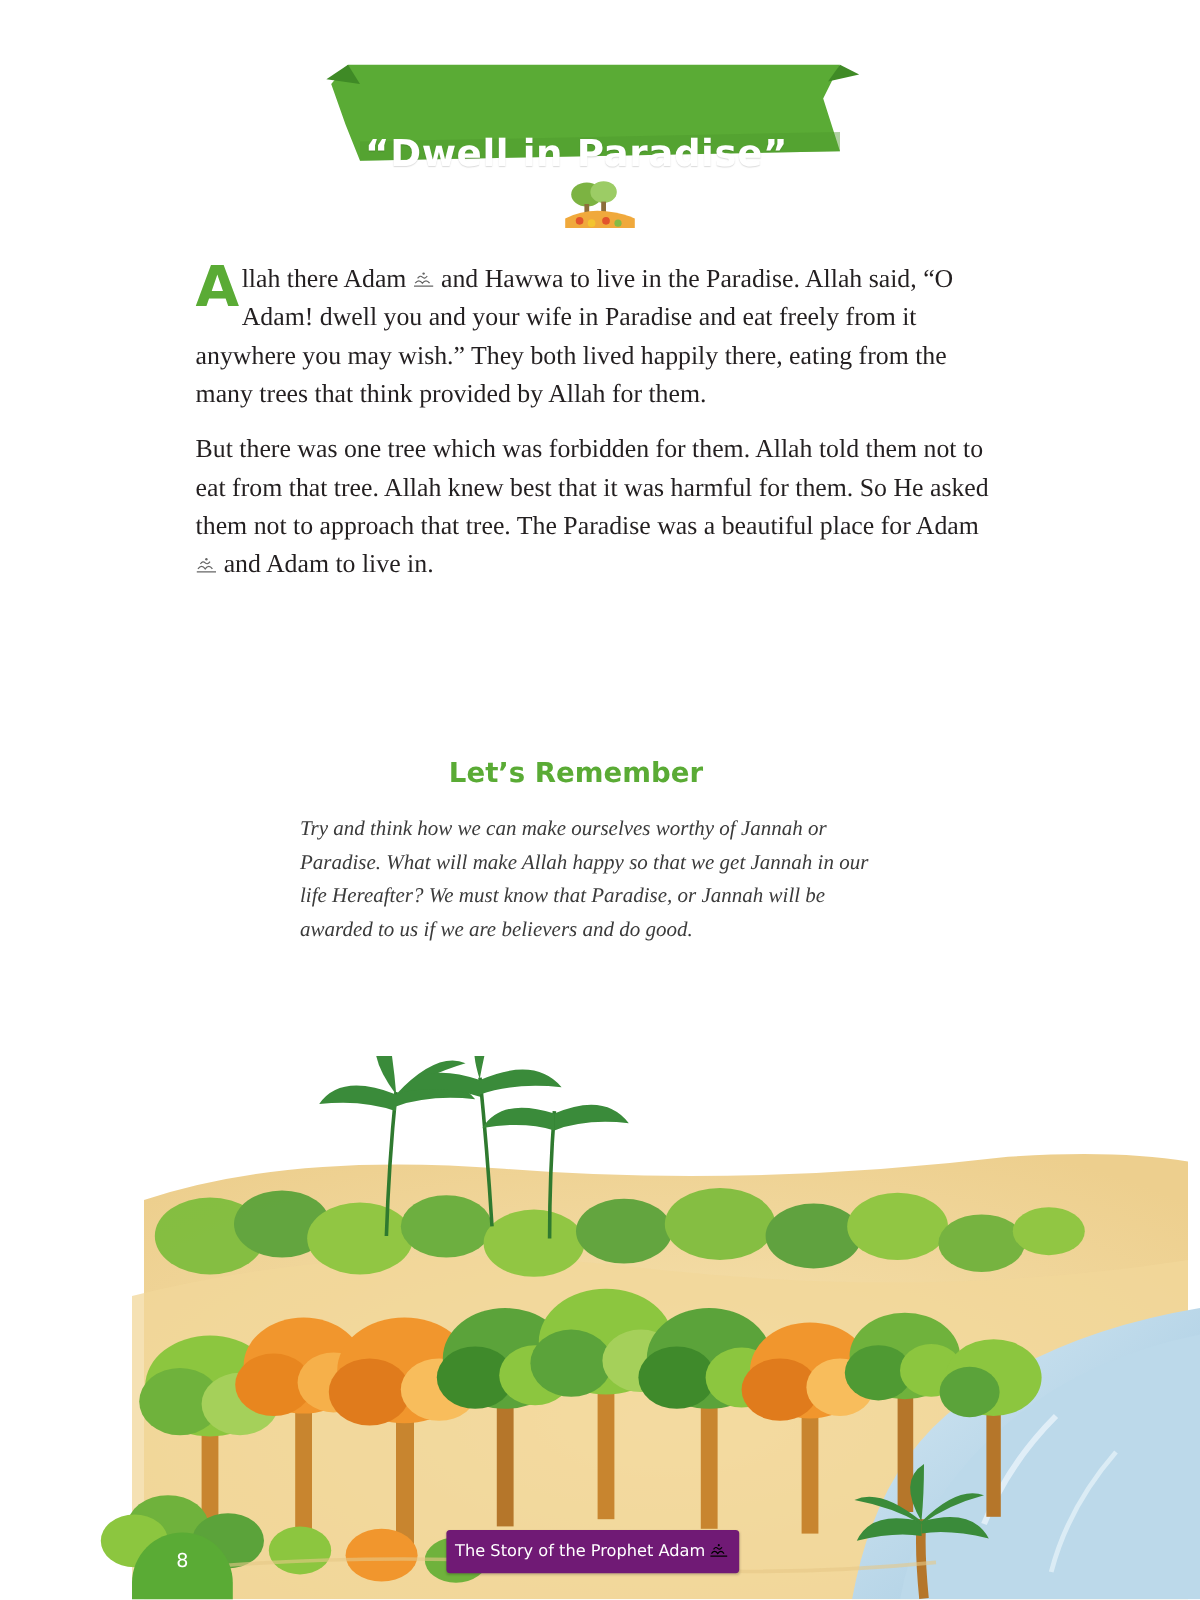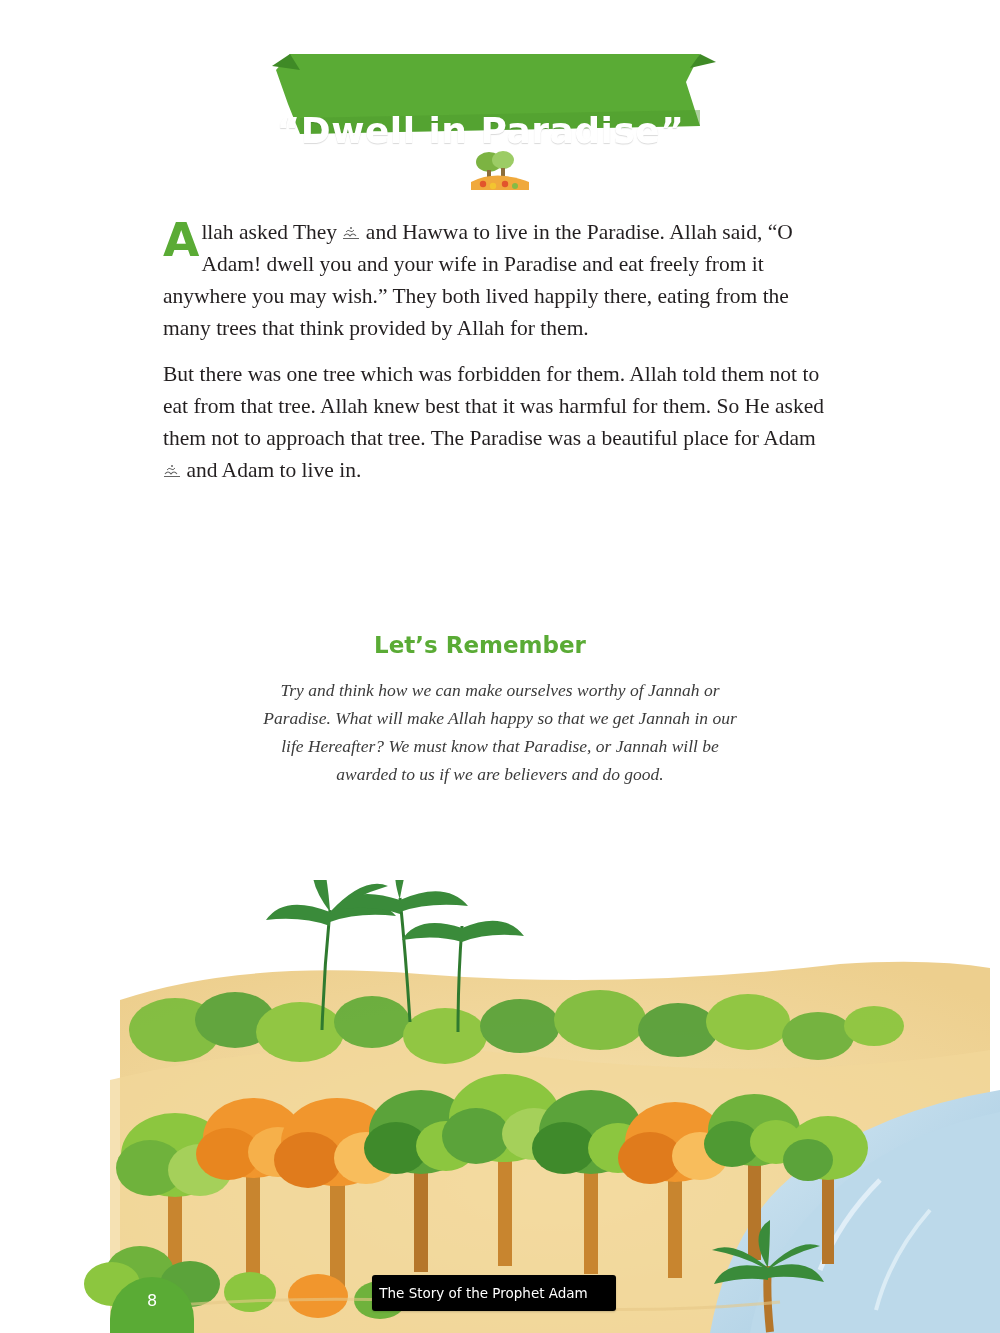--- a/index.html
+++ b/index.html
@@ -26,21 +26,21 @@
   }
   .banner-svg { display: block; }
   .banner-text {
     position: absolute;
     top: 62px;
     left: 0;
     width: 961px;
     text-align: center;
     font-family: "DejaVu Sans", sans-serif;
     font-weight: bold;
-    font-size: 36px;
+    font-size: 31px;
     color: #ffffff;
     letter-spacing: 0.5px;
     text-shadow: 0 1px 1px rgba(0,0,0,0.15);
   }
 
   
   .ornament {
     position: absolute;
     top: 148px;
     left: 0;
@@ -92,21 +92,20 @@
     font-family: "DejaVu Sans", sans-serif;
     font-weight: bold;
     font-size: 23px;
     color: #5aab35;
   }
   .remember-body {
     position: absolute;
     top: 676px;
     left: 250px;
     width: 500px;
-    text-align: center;
     font-style: italic;
     font-size: 17.5px;
     line-height: 28px;
     color: #3b3b3b;
   }
 
   
   .illus {
     position: absolute;
     left: 0;
@@ -136,21 +135,21 @@
     box-sizing: border-box;
   }
 
   
   .footer-ribbon {
     position: absolute;
     left: 372px;
     bottom: 22px;
     width: 244px;
     height: 36px;
-    background: #000000;
+    background: #701a75;
     border-radius: 3px;
     color: #ffffff;
     font-family: "DejaVu Sans", sans-serif;
     font-size: 13.5px;
     display: flex;
     align-items: center;
     justify-content: center;
     gap: 3px;
     box-shadow: 0 1px 2px rgba(0,0,0,0.18);
   }
@@ -178,21 +177,21 @@
     <path d="M6 34 q16 -8 34 -6 q16 2 24 6 l0 8 l-58 0 z" fill="#f0a93c"></path>
     <circle cx="18" cy="36" r="3.2" fill="#e2542c"></circle>
     <circle cx="28" cy="38" r="3.2" fill="#f3c430"></circle>
     <circle cx="40" cy="36" r="3.2" fill="#e2542c"></circle>
     <circle cx="50" cy="38" r="3" fill="#85bb45"></circle>
   </svg>
 </div>
 
 <div class="body-col">
   <p class="para first">
-    <span class="dropcap">A</span><span>llah asked They </span><span class="honorific"><svg width="18" height="16" viewBox="0 0 18 16">
+    <span class="dropcap">A</span><span>llah there Adam </span><span class="honorific"><svg width="18" height="16" viewBox="0 0 18 16">
           <path d="M2 11 q3 -4 6 0 q3 -4 6 0" stroke="#4a4a4a" stroke-width="1.1" fill="none"></path>
           <path d="M4 7 q2 -3 4 -1 q2 2 4 -1" stroke="#4a4a4a" stroke-width="1" fill="none"></path>
           <path d="M1 13.5 h16" stroke="#4a4a4a" stroke-width="1"></path>
           <circle cx="9" cy="3" r="1" fill="#4a4a4a"></circle>
         </svg></span><span> and Hawwa to live in the Paradise.  Allah said, “O Adam! dwell you and your wife in Paradise and eat freely from it anywhere you may wish.” They both lived happily there, eating from the many trees that think provided by Allah for them.</span>
   </p>
   <p class="para">
     <span>But there was one tree which was forbidden for them. Allah told them not to eat from that tree. Allah knew best that it was harmful for them. So He asked them not to approach that tree. The Paradise was a beautiful place for Adam </span><span class="honorific"><svg width="18" height="16" viewBox="0 0 18 16">
           <path d="M2 11 q3 -4 6 0 q3 -4 6 0" stroke="#4a4a4a" stroke-width="1.1" fill="none"></path>
           <path d="M4 7 q2 -3 4 -1 q2 2 4 -1" stroke="#4a4a4a" stroke-width="1" fill="none"></path>

